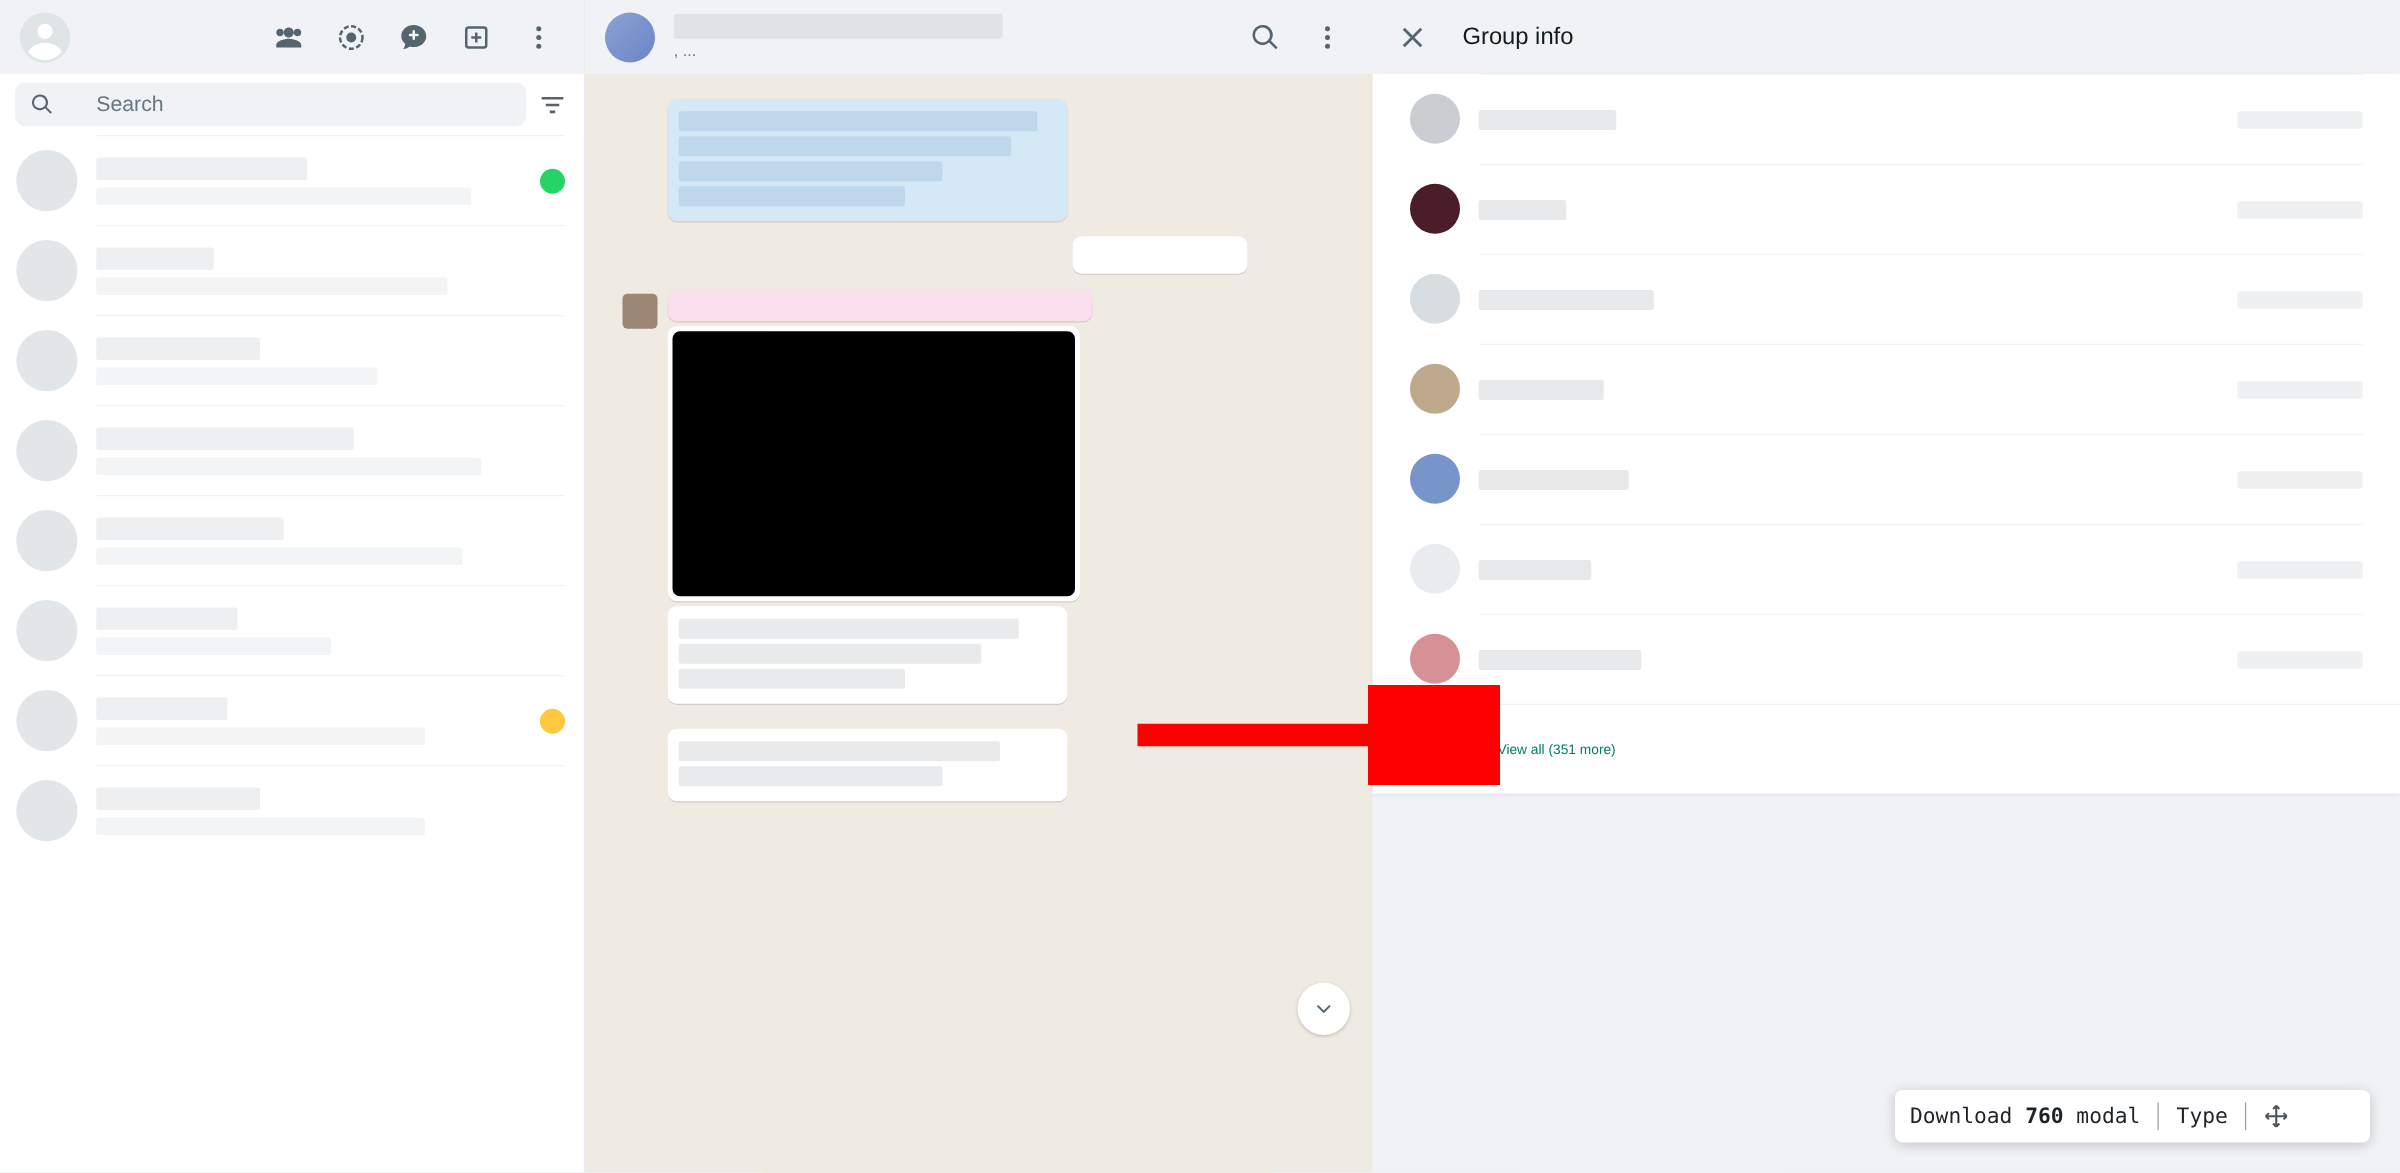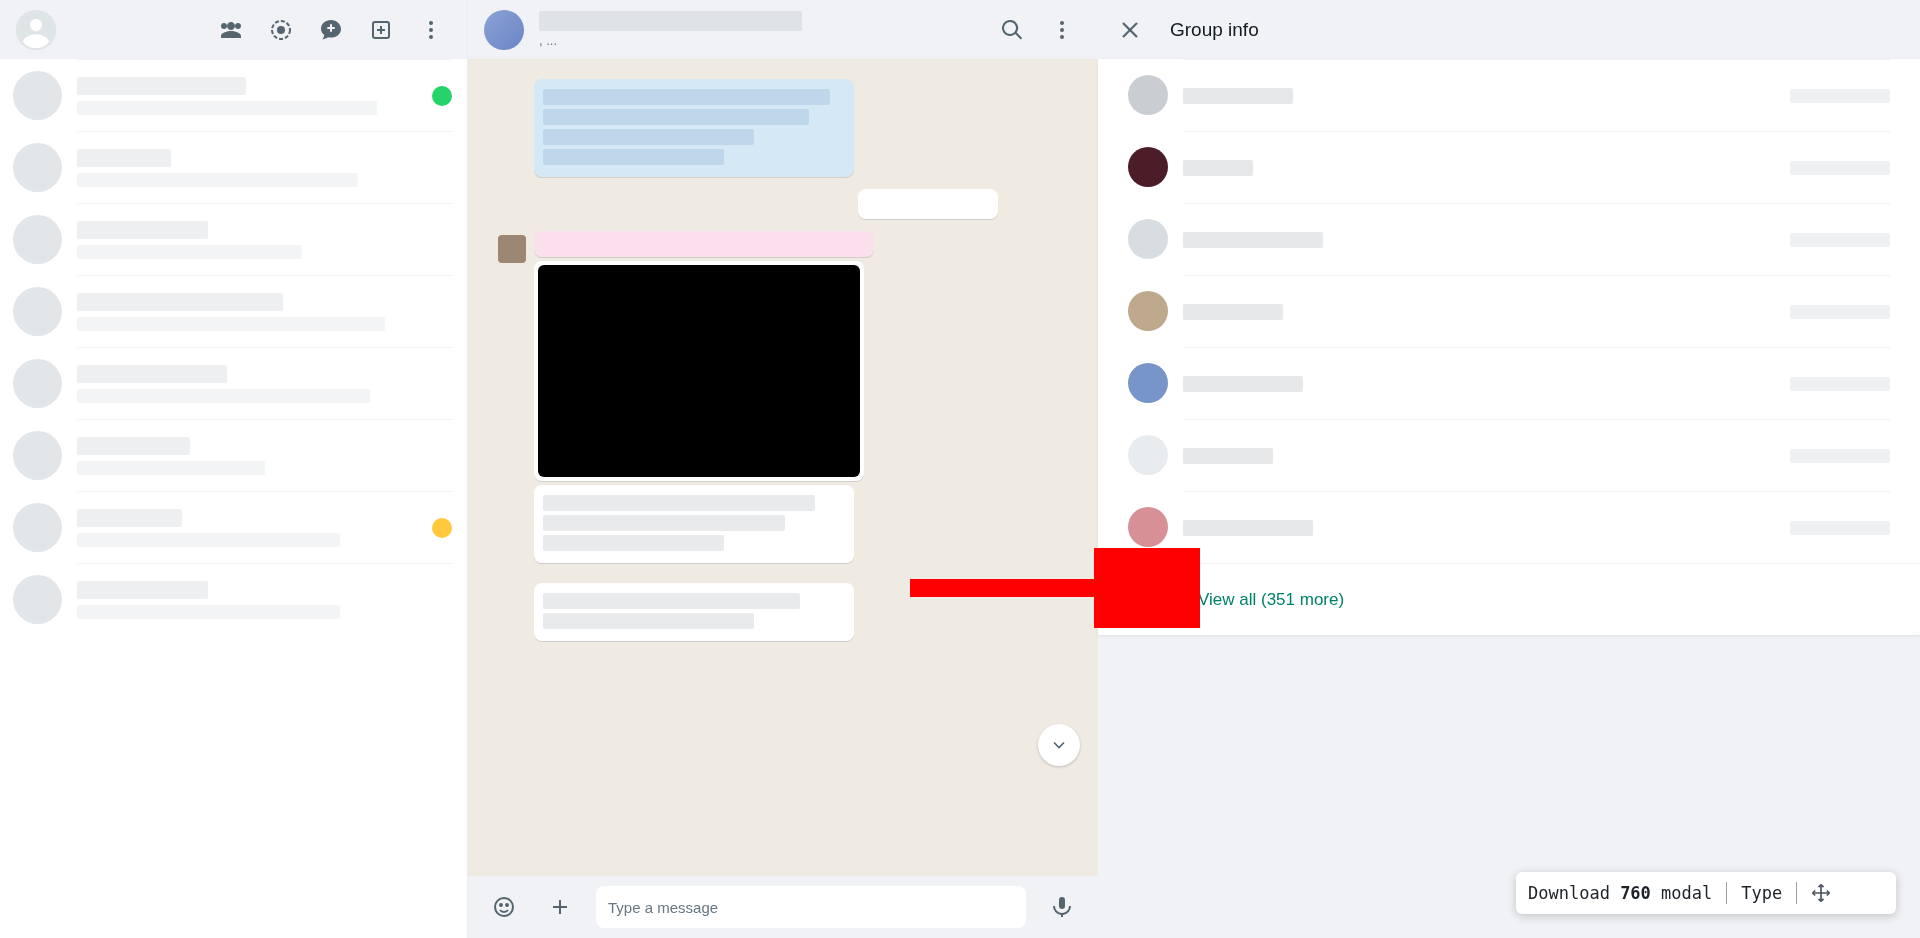--- a/index.html
+++ b/index.html
@@ -72,21 +72,21 @@
   .info-title { font-size:19px; color:#111b21; }
 
   .members { background:#fff; box-shadow:0 1px 3px rgba(11,20,26,.08); }
   .member-row { height:72px; display:flex; align-items:center; padding:0 30px; gap:15px; cursor:pointer; }
   .m-avatar { width:40px; height:40px; border-radius:50%; flex:none; }
   .m-body { flex:1; border-top:1px solid #f0f2f5; height:100%; display:flex; align-items:center; justify-content:space-between; }
   .m-name { height:16px; background:#e6e8ea; width:110px; border-radius:2px; }
   .m-phone{ height:14px; background:#eef0f1; width:100px; border-radius:2px; }
 
   .view-all-row { height:72px; display:flex; align-items:center; padding:0 30px 0 100px; cursor:pointer; border-top:1px solid #f0f2f5; }
-  .view-all-text { font-size:17px; color:#008069; }
+  .view-all-text { font-size:11px; color:#008069; }
 
   
   .ext-panel { position:absolute; right:24px; bottom:24px; width:380px; background:#fff; border-radius:6px; box-shadow:0 2px 10px rgba(0,0,0,.2); font-family:ui-monospace,Menlo,Consolas,monospace; font-size:17px; overflow:hidden; }
   .ext-status { background:#f4f6f8; padding:10px 16px; text-align:right; color:#1d2328; }
   .ext-tools  { display:flex; align-items:center; padding:10px 12px; gap:8px; }
   .ext-link { color:#1d2328; text-decoration:none; cursor:pointer; }
   .ext-link b { font-weight:700; }
   .sep { width:1px; height:22px; background:#9aa1a8; margin:0 6px; }
   .move-icon { width:20px; height:20px; color:#4a545c; }
 
@@ -133,20 +133,33 @@
         <span class="icon-btn">
           <svg viewBox="0 0 24 24" fill="currentColor">
               <circle cx="12" cy="5" r="2"></circle>
               <circle cx="12" cy="12" r="2"></circle>
               <circle cx="12" cy="19" r="2"></circle>
             </svg>
         </span>
       </div>
     </div>
 
+    <div class="sb-search-row">
+      <div class="sb-search">
+        <svg viewBox="0 0 24 24" fill="currentColor">
+            <path d="M10 2a8 8 0 105.3 14l5.4 5.4 1.4-1.4-5.4-5.4A8 8 0 0010 2zm0 2a6 6 0 110 12 6 6 0 010-12z"></path>
+          </svg>
+        <input type="text" placeholder="Search" style="">
+      </div>
+      <span class="sb-filter-btn">
+        <svg viewBox="0 0 24 24" fill="currentColor">
+            <path d="M4 6h16v2H4zm3 5h10v2H7zm3 5h4v2h-4z"></path>
+          </svg>
+      </span>
+    </div>
 
 
     <div class="chat-list">
 
       <div class="chat-item">
         <div class="ci-avatar"></div>
         <div class="ci-body">
             <div class="ci-lines">
               <div class="redact ci-title"></div>
               <div class="redact ci-sub"></div>
@@ -279,42 +292,20 @@
         </div>
       </div>
 
       <div class="scroll-fab">
         <svg width="20" height="20" viewBox="0 0 24 24" fill="none" stroke="currentColor" stroke-width="2">
             <polyline points="6 9 12 15 18 9"></polyline>
           </svg>
       </div>
     </div>
 
-    <footer class="composer">
-      <span class="icon-btn">
-        <svg viewBox="0 0 24 24" fill="none" stroke="currentColor" stroke-width="2">
-            <circle cx="12" cy="12" r="9"></circle>
-            <circle cx="9" cy="10" r="1" fill="currentColor"></circle>
-            <circle cx="15" cy="10" r="1" fill="currentColor"></circle>
-            <path d="M8 15c1 1.3 2.4 2 4 2s3-.7 4-2"></path>
-          </svg>
-      </span>
-      <span class="icon-btn">
-        <svg viewBox="0 0 24 24" fill="currentColor">
-            <path d="M11 5h2v14h-2z"></path>
-            <path d="M5 11h14v2H5z"></path>
-          </svg>
-      </span>
-      <input class="msg-input" placeholder="Type a message" style="">
-      <span class="icon-btn">
-        <svg viewBox="0 0 24 24" fill="currentColor">
-            <path d="M12 2a3 3 0 00-3 3v6a3 3 0 106 0V5a3 3 0 00-3-3zm7 9a7 7 0 01-14 0H3a9 9 0 008 8.94V22h2v-2.06A9 9 0 0021 11h-2z"></path>
-          </svg>
-      </span>
-    </footer>
   </section>
 
   <aside class="info">
     <div class="info-header">
       <span class="icon-btn">
         <svg viewBox="0 0 24 24" fill="none" stroke="currentColor" stroke-width="2.2">
             <line x1="5" y1="5" x2="19" y2="19"></line>
             <line x1="19" y1="5" x2="5" y2="19"></line>
           </svg>
       </span>

